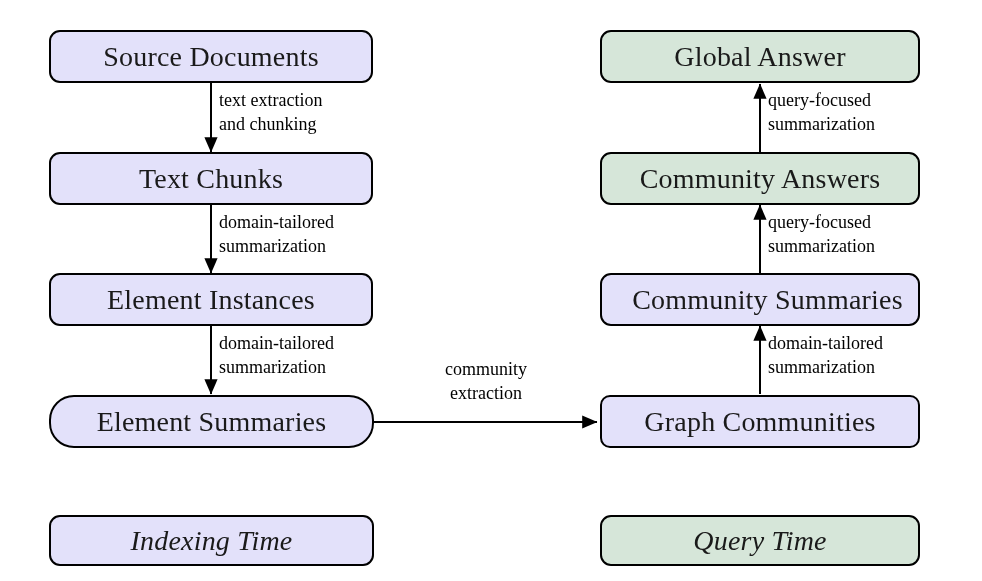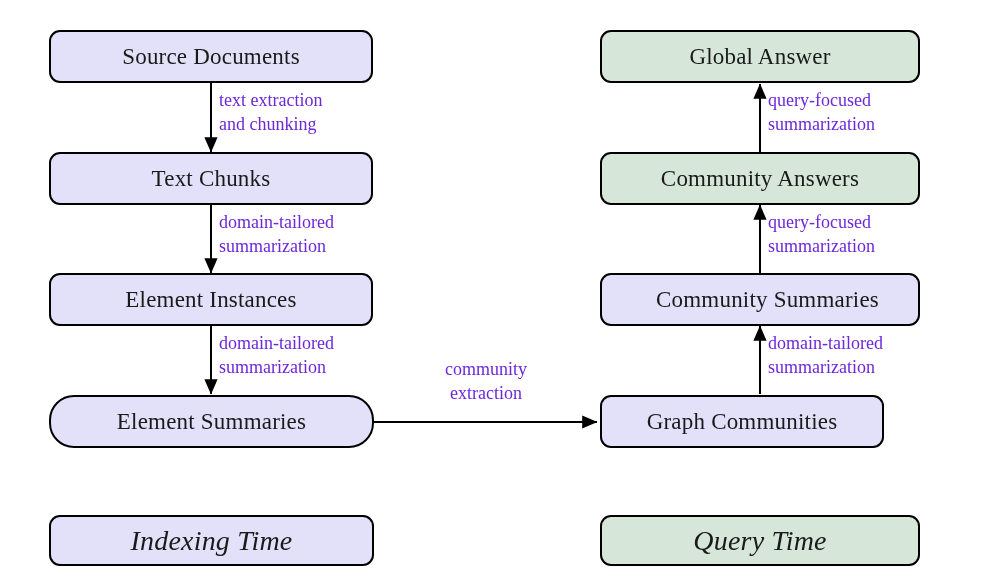--- a/index.html
+++ b/index.html
@@ -16,21 +16,21 @@
     overflow: hidden;
   }
   .node {
     position: absolute;
     box-sizing: border-box;
     border: 2.6px solid #000000;
     border-radius: 11px;
     display: flex;
     align-items: center;
     justify-content: center;
-    font-size: 23px;
+    font-size: 28px;
     color: #1a1a1a;
     line-height: 1;
     letter-spacing: 0.2px;
   }
   .node.indexing { background: #e3e1fa; }
   .node.query    { background: #d6e6d9; }
 
   .legend-label {
     position: absolute;
     font-size: 21px;
@@ -39,21 +39,21 @@
     display: flex;
     align-items: center;
     justify-content: center;
     letter-spacing: 0.1px;
   }
   .node.legend { font-style: italic; font-size: 28px; }
 
   .edge-label {
     position: absolute;
     font-size: 18px;
-    color: #6d28d9;
+    color: #000000;
     line-height: 1.32;
     white-space: nowrap;
   }
   svg.wires {
     position: absolute;
     left: 0;
     top: 0;
     width: 982px;
     height: 581px;
     overflow: visible;
@@ -104,21 +104,21 @@
   </div>
 
   <div class="node query" style="left:600px; top:152px; width:320px; height:53px;">
     <span>Community Answers</span>
   </div>
 
   <div class="node indexing" style="left:600px; top:273px; width:320px; height:53px;padding-left:15px;">
     <span>Community Summaries</span>
   </div>
 
-  <div class="node indexing" style="left:600px; top:395px; width:284px; height:53px;">
+  <div class="node indexing" style="left:600px; top:395px; width:320px; height:53px;border-radius:10px;">
     <span>Graph Communities</span>
   </div>
 
   <div class="edge-label" style="left:219px; top:89px;">
     <div>text extraction</div>
     <div>and chunking</div>
   </div>
 
   <div class="edge-label" style="left:219px; top:211px;">
     <div>domain-tailored</div>

